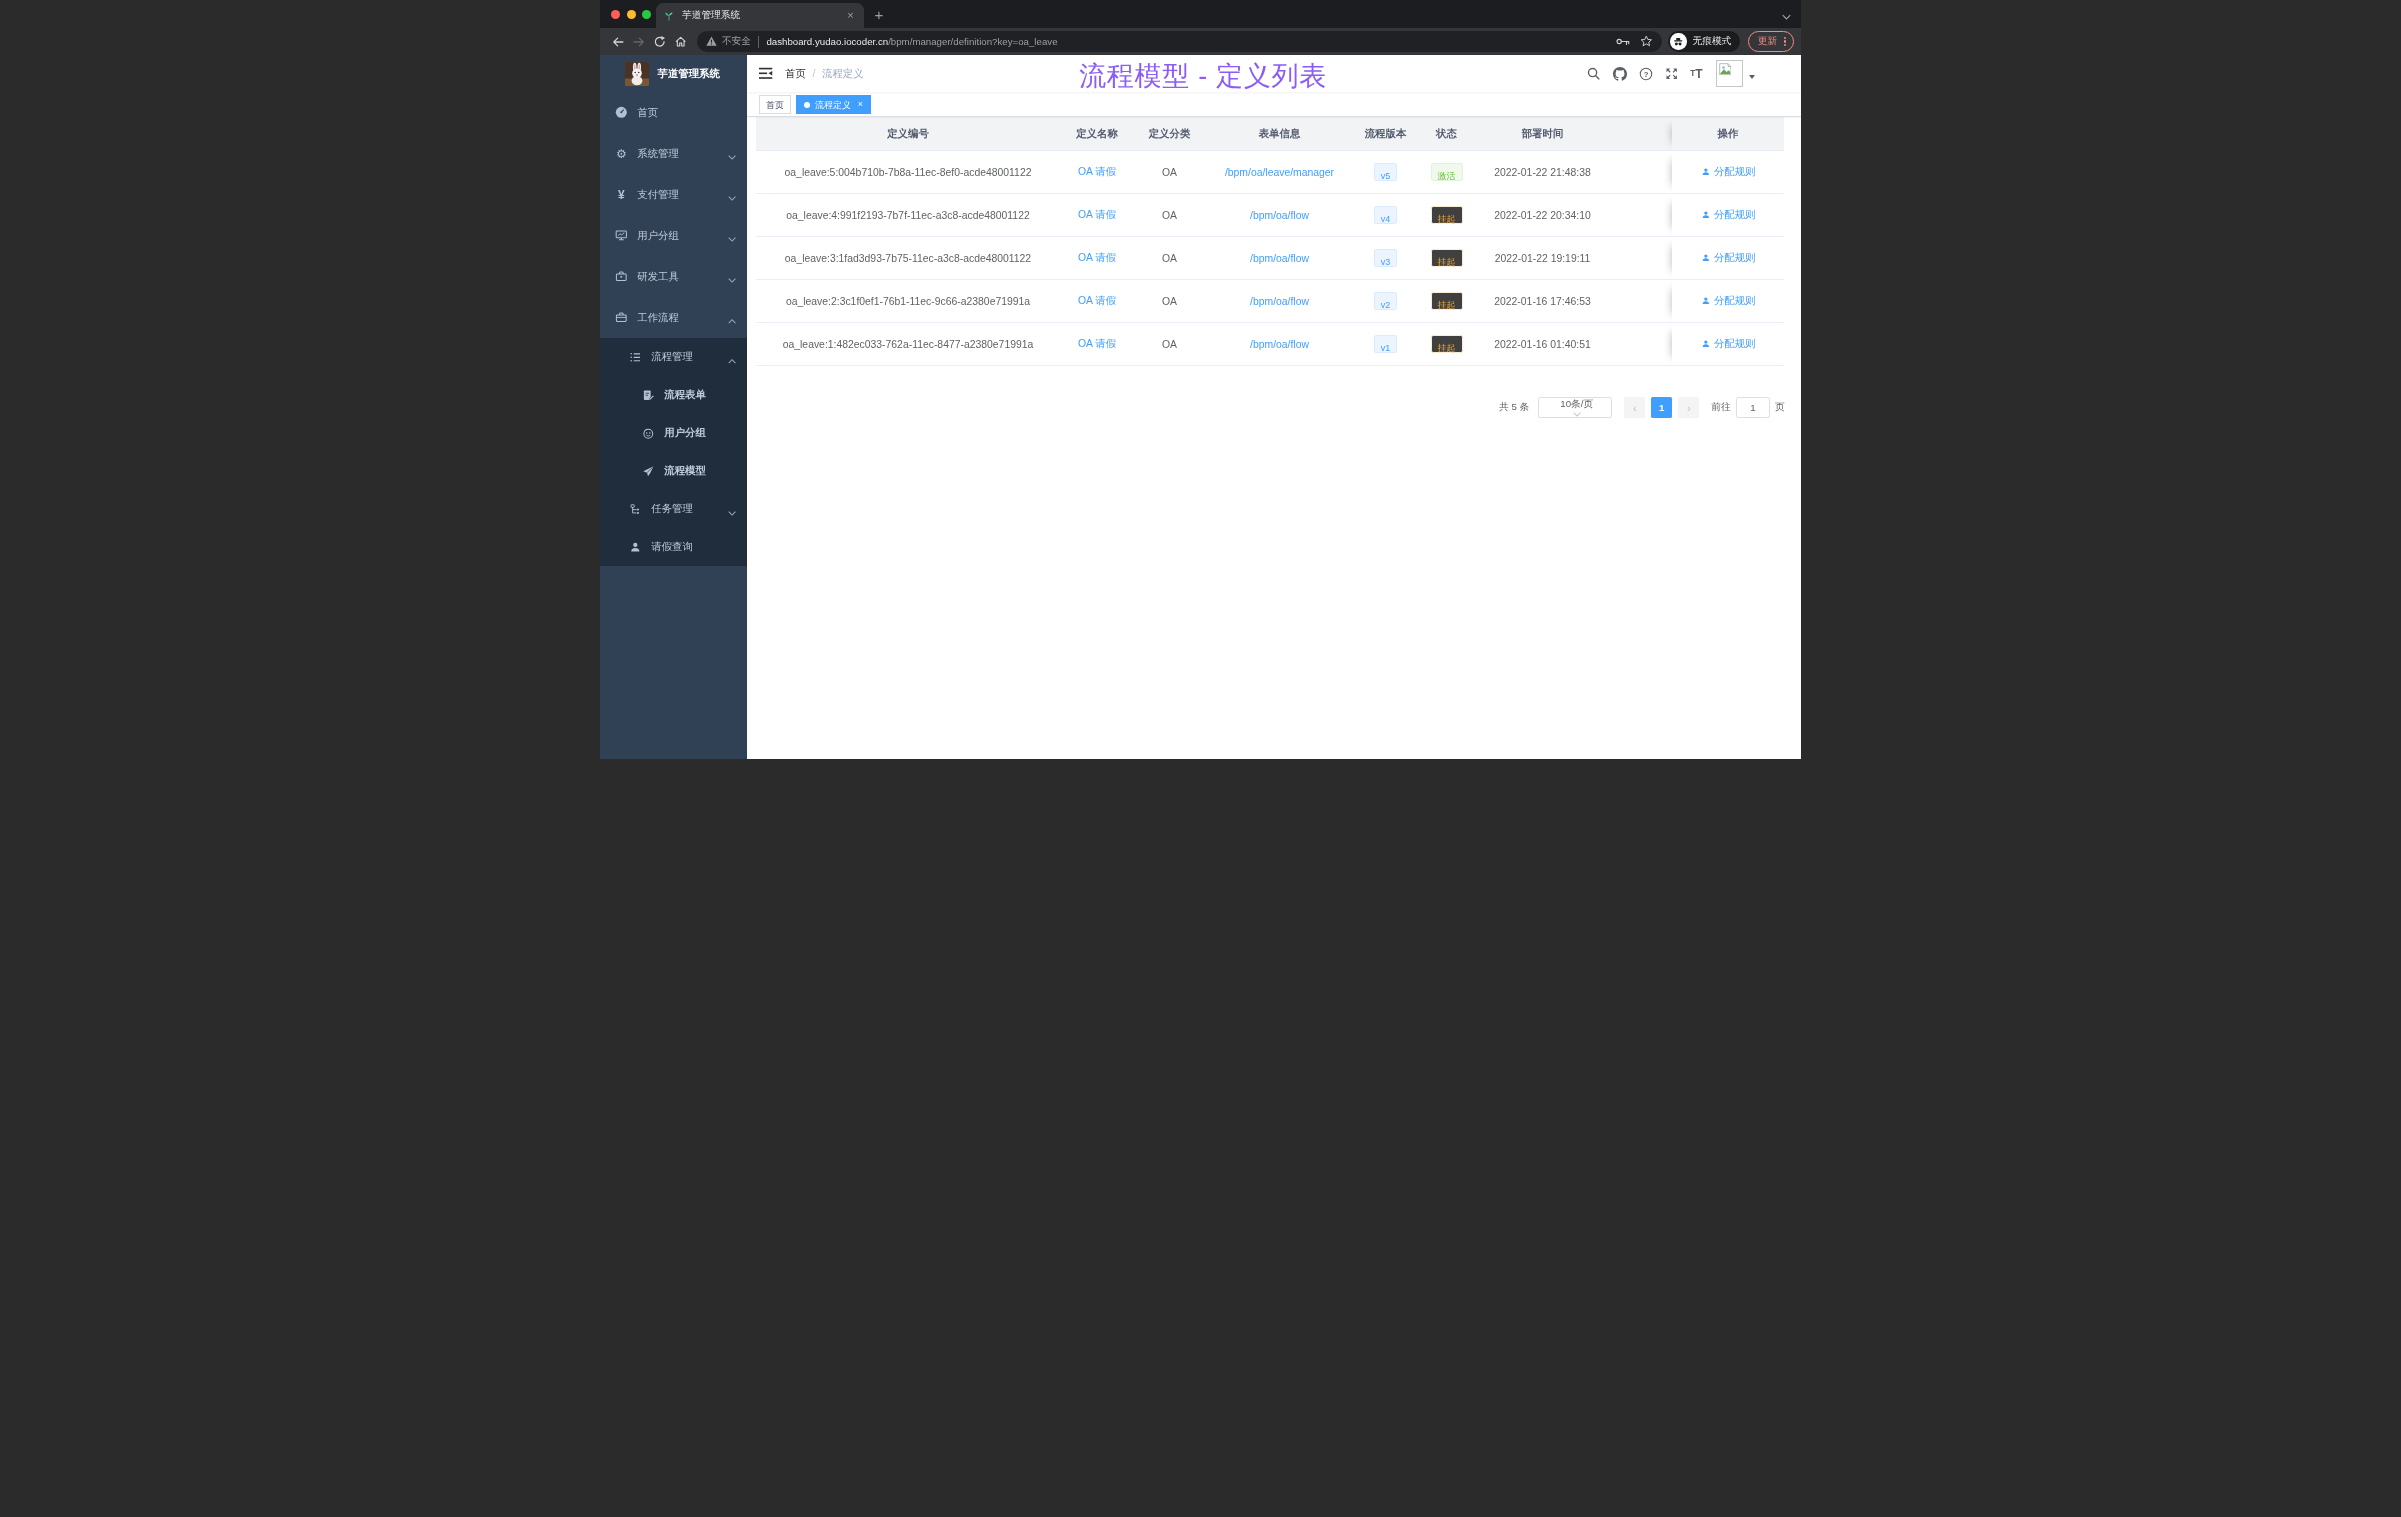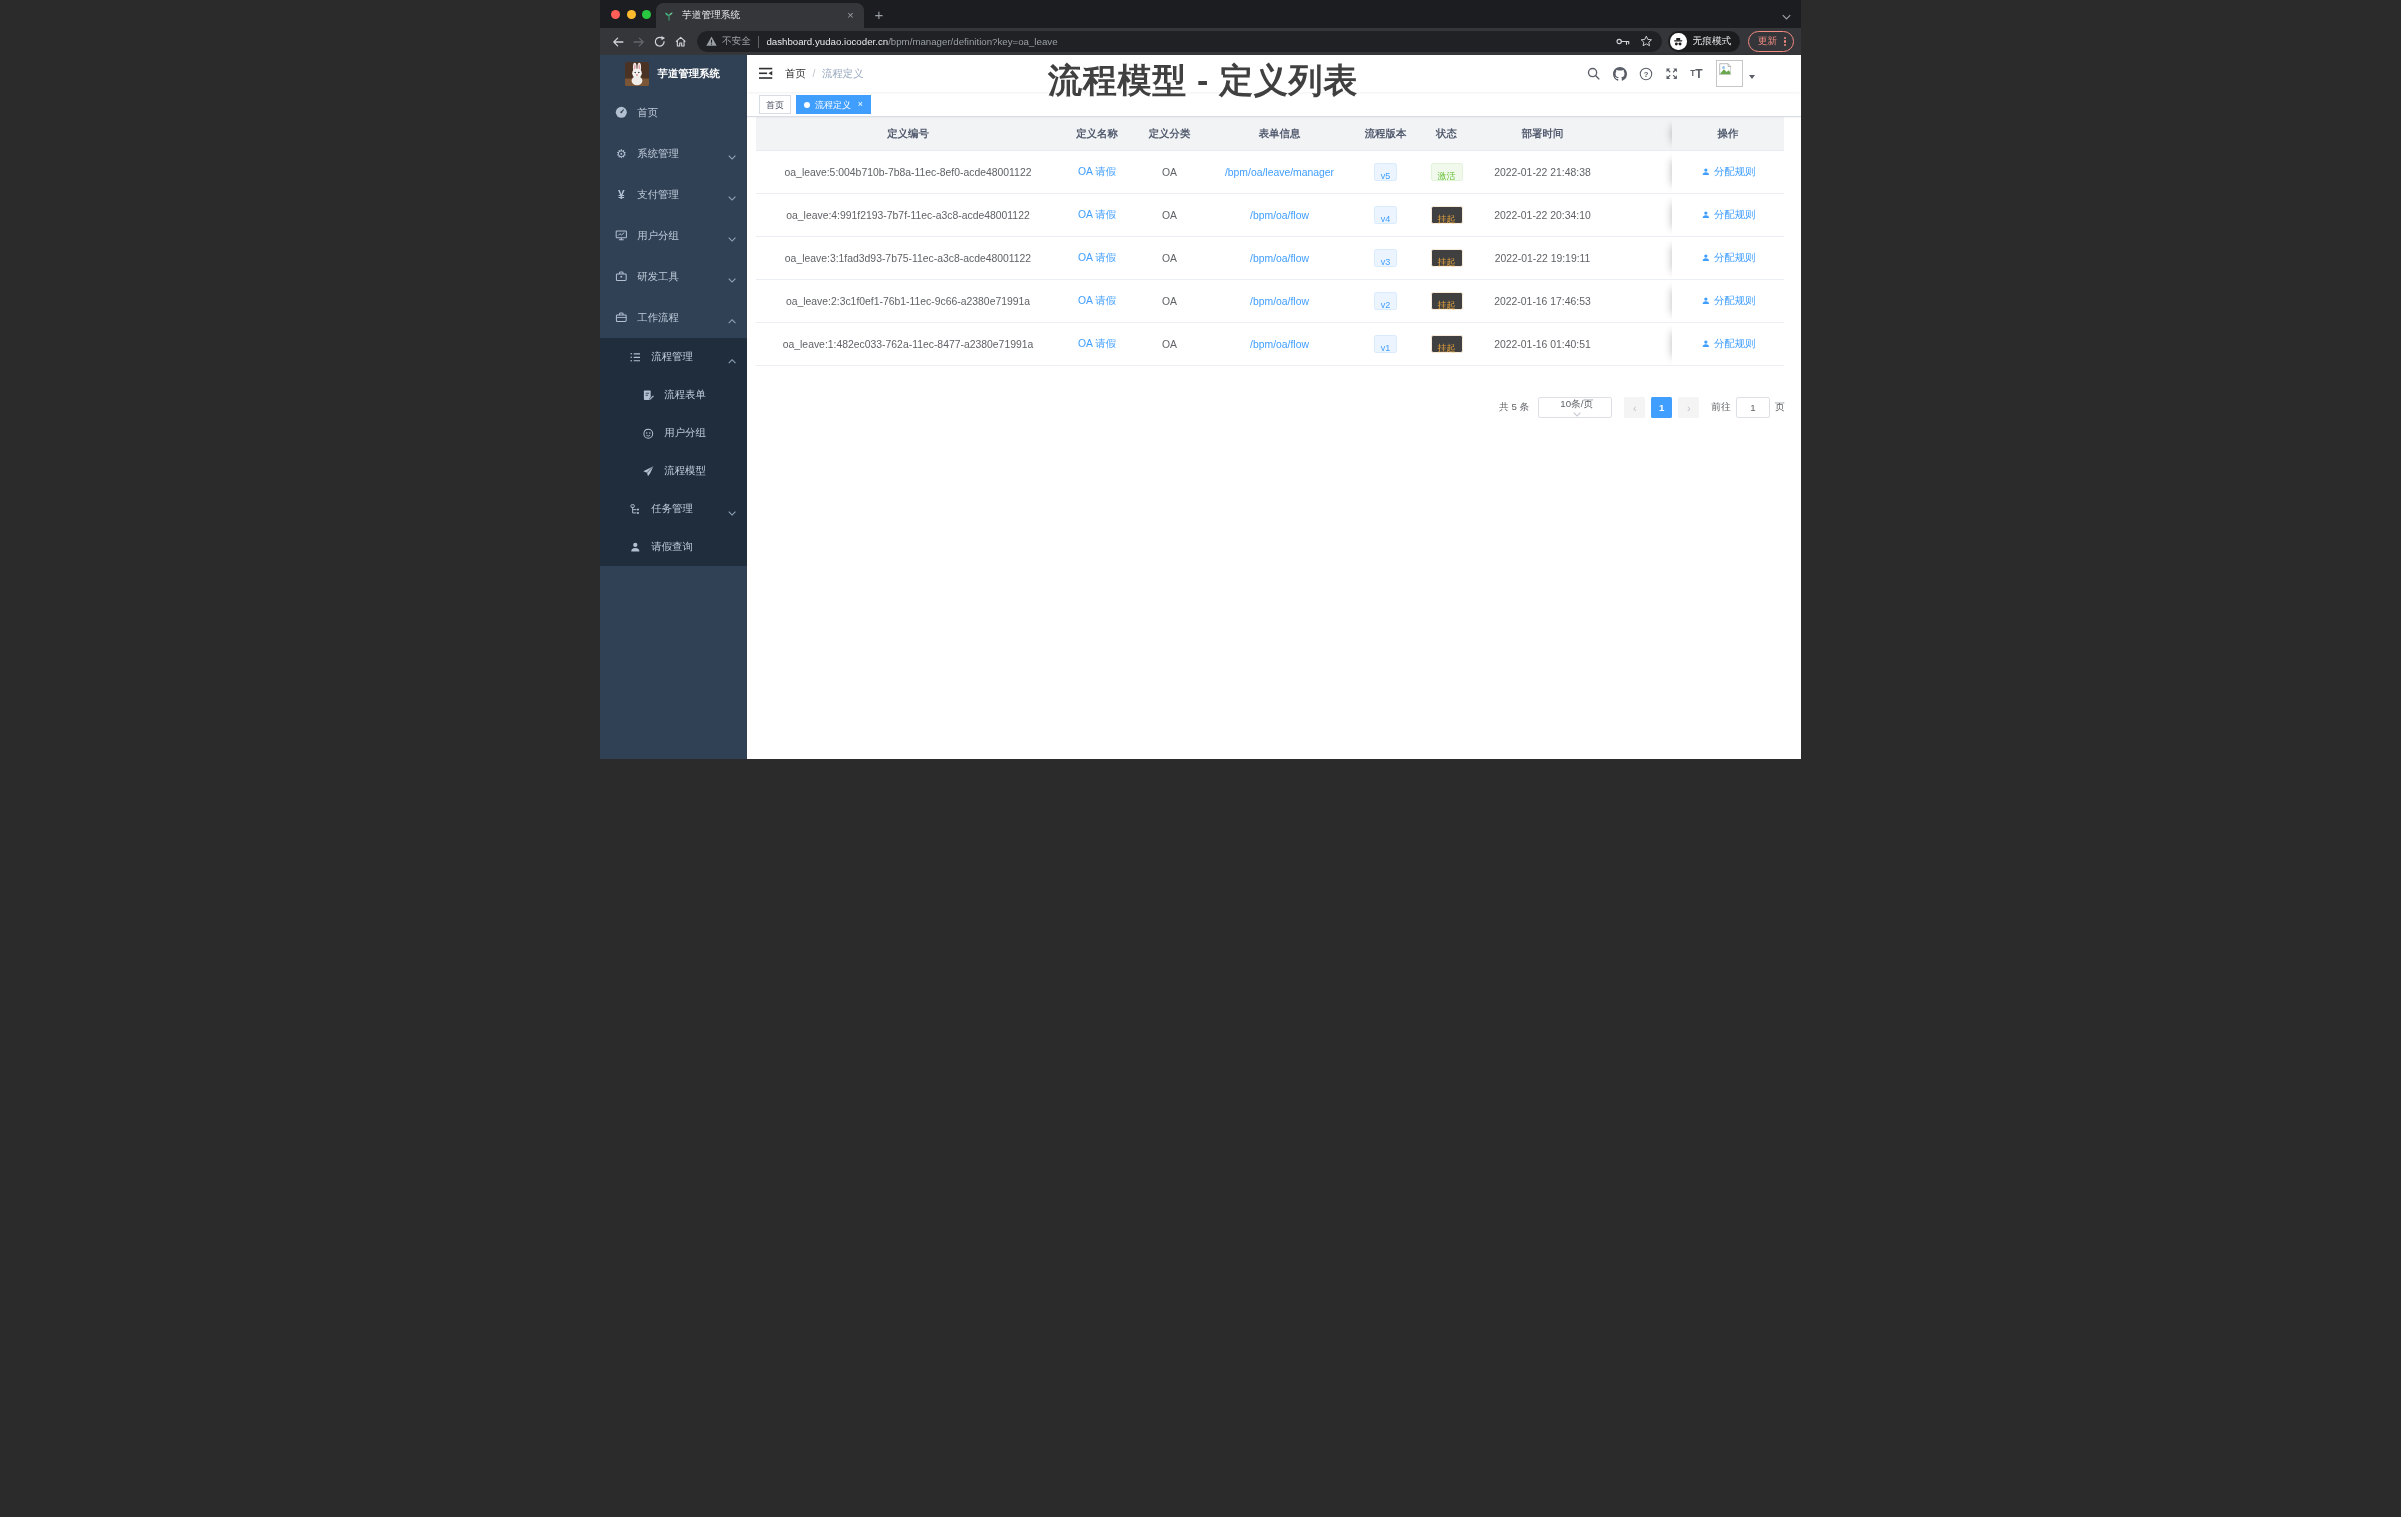--- a/index.html
+++ b/index.html
@@ -36,21 +36,21 @@
   
   .app{display:flex;height:704px;}
   .sidebar{width:147px;background:#304156;flex:none;overflow:hidden;}
   .logo-band{height:37px;display:flex;align-items:center;padding-left:24.5px;}
   .logo-img{width:24px;height:24px;border-radius:1.5px;overflow:hidden;flex:none;}
   .logo-title{color:#fff;font-size:10.4px;font-weight:bold;margin-left:9px;white-space:nowrap;}
   .menu{padding:0;margin:0;}
   .menu-item{position:relative;display:flex;align-items:center;color:#bfcbd9;font-size:10.4px;cursor:pointer;}
   .mi-l1{height:41px;padding-left:15px;}
   .mi-l2{height:38px;padding-left:29px;}
-  .mi-l3{height:38px;padding-left:42px;}
+  .mi-l3{height:38px;padding-left:42px;font-weight:bold;}
   .mi-icon{width:12.6px;height:12.6px;margin-right:9.7px;display:flex;align-items:center;justify-content:center;flex:none;
            color:#b3c0d1;font-size:12px;line-height:1;}
   .mi-arrow{position:absolute;right:11px;top:50%;margin-top:-2.2px;}
   .submenu{background:#1f2d3d;}
 
   .main{flex:1;display:flex;flex-direction:column;min-width:0;background:#fff;}
   .navbar{height:37px;background:#fff;display:flex;align-items:center;padding:0 46px 0 12px;
           box-shadow:0 0.7px 3px rgba(0,21,41,.08);position:relative;z-index:3;}
   .hamburger{padding:0 6px 0 0;display:flex;align-items:center;}
   .breadcrumb{display:flex;align-items:center;font-size:10.4px;margin-left:6px;}
@@ -101,22 +101,22 @@
           justify-content:center;font-size:11px;margin-left:6px;}
   .pg-page{width:21px;height:21px;border-radius:1.5px;background:#409eff;color:#fff;display:flex;align-items:center;
            justify-content:center;font-size:9.7px;font-weight:bold;margin-left:6px;}
   .pg-goto{margin-left:12px;white-space:nowrap;}
   .pg-input{width:34px;height:21px;border:0.7px solid #dcdfe6;border-radius:2.2px;margin:0 5.2px;text-align:center;
             font-size:9.7px;color:#606266;box-sizing:border-box;background:#fff;font-family:inherit;}
   .pg-unit{white-space:nowrap;}
   .pg-select{margin-right:6px;flex-direction:column;}
 
   
-  .annotation{position:absolute;left:603px;top:58px;transform:translateX(-50%);color:#404040;font-size:34px;
-              font-weight:bold;white-space:nowrap;z-index:9;letter-spacing:0.7px;}
+  .annotation{position:absolute;left:603px;top:58px;transform:translateX(-50%);color:#8b5cf6;font-size:27px;
+              font-weight:normal;white-space:nowrap;z-index:9;letter-spacing:0.7px;}
 </style>
 </head>
 <body>
 
 <div class="viewport">
 
   <div class="tabstrip">
     <div class="traffic">
       <i class="t-close"></i>
       <i class="t-min"></i>

